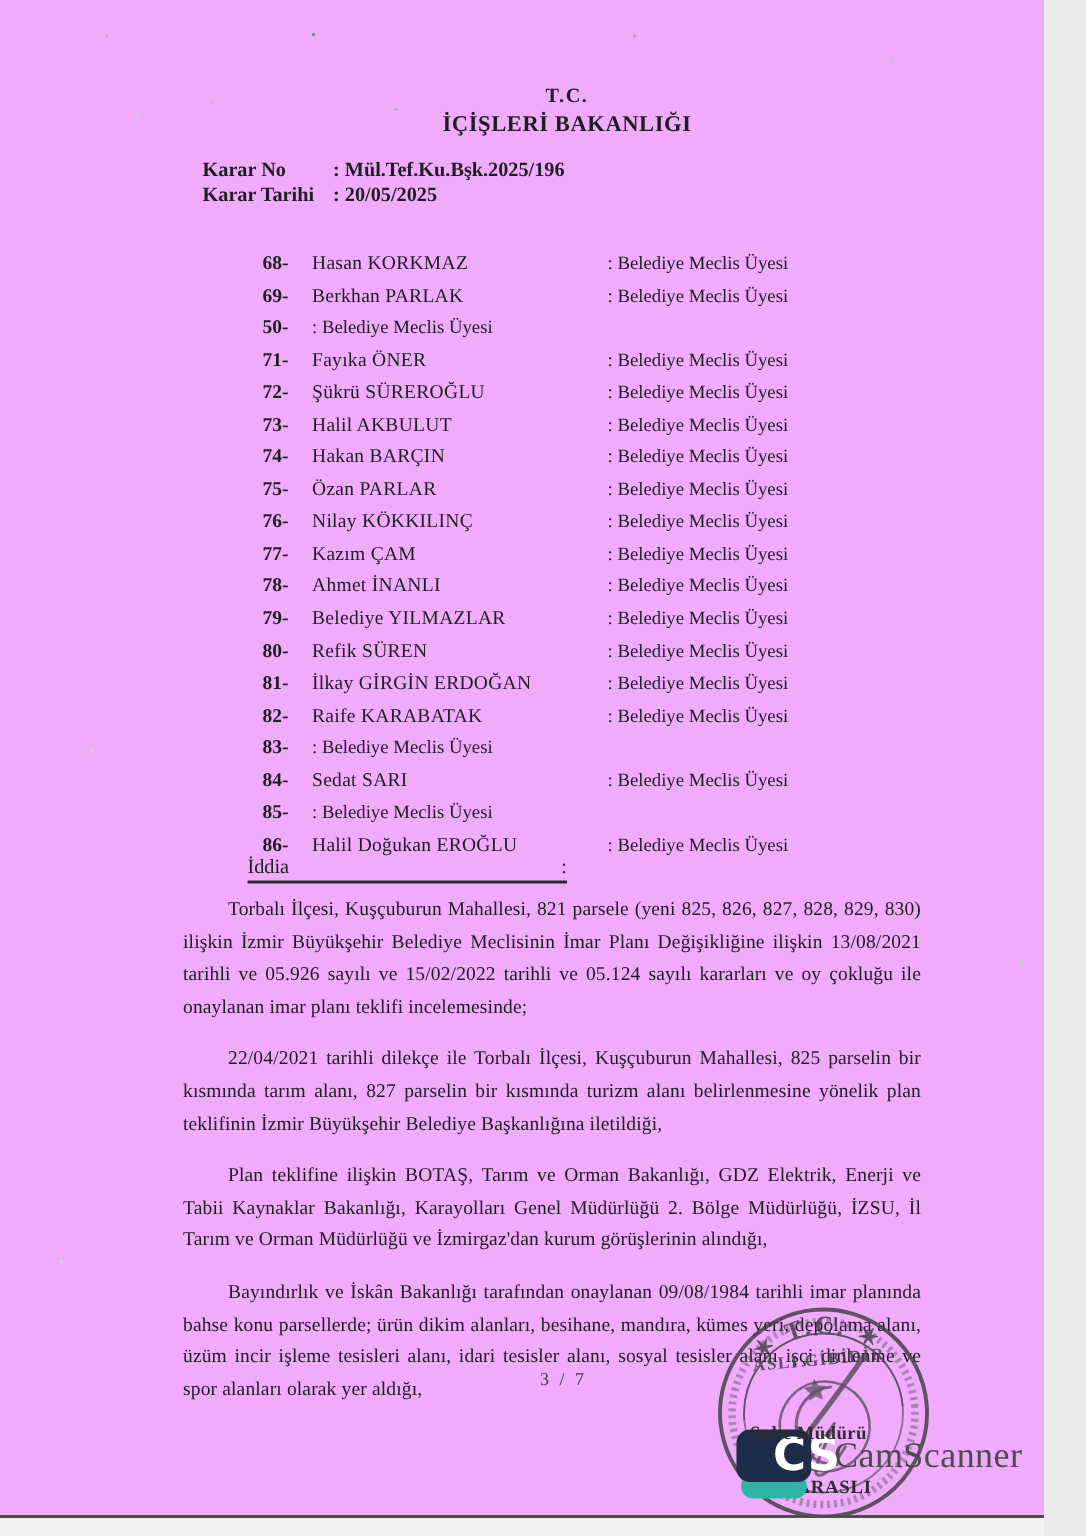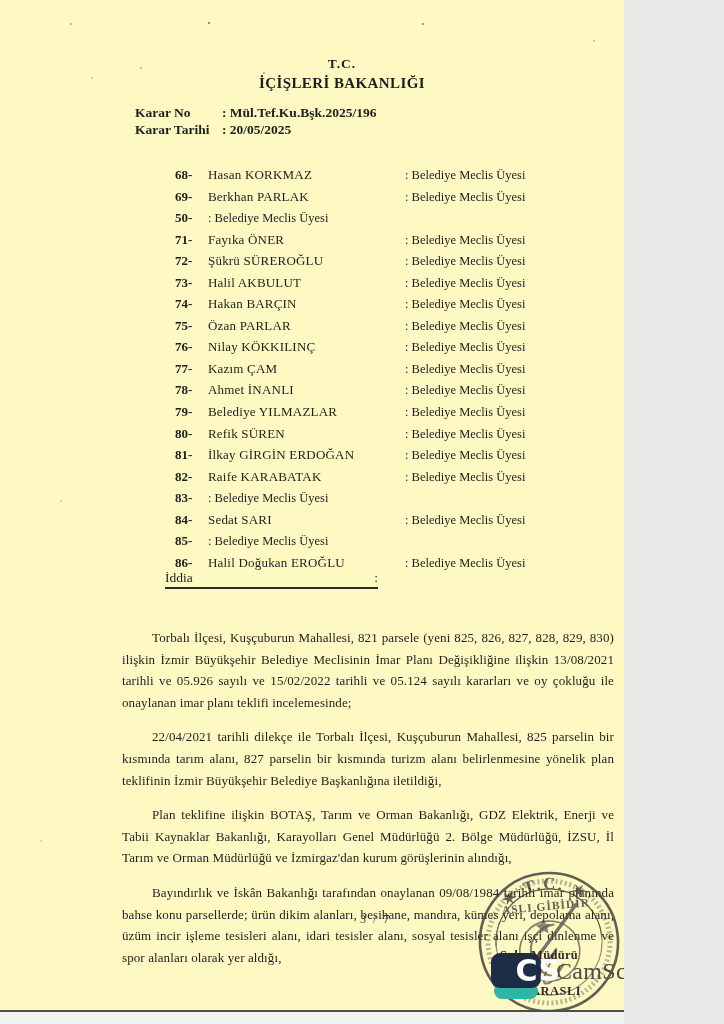--- a/index.html
+++ b/index.html
@@ -1,19 +1,19 @@
 <!DOCTYPE html>
 <html><head>
 <meta charset="utf-8">
 <style>
   html,body{margin:0;padding:0;}
   body{background:#e9eae8;}
   .scan{
-    position:relative;width:624px;height:1024px;overflow:hidden;
-    background:#fef9c3;
+    position:relative;width:696px;height:1024px;overflow:hidden;
+    background:#f0abfc;
     font-family:"Liberation Serif","DejaVu Serif",serif;
     color:#1e1e1e;
   }
   
   .speckles{position:absolute;top:0;left:0;width:2px;height:2px;background:transparent;
     box-shadow:70px 23px 0 #b9b9b4,140px 67px 0 #c2c2bc,208px 22px 0 #8e8e88,
     263px 72px 0 #b0b0aa,422px 23px 0 #a7a7a1,593px 40px 0 #c4c4be,
     91px 77px 0 #cfcfc9,698px 300px 0 #c9c9c3,60px 500px 0 #d2d2cc,
     680px 640px 0 #cdcdc7,40px 840px 0 #d5d5cf;}
   .hdr{position:absolute;top:55px;left:60px;right:0;text-align:center;line-height:1.35;}
@@ -24,21 +24,21 @@
   .meta-row .lbl{font-weight:bold;}
   .meta-row .val{font-weight:bold;}
   .members{position:absolute;top:152px;left:175px;width:440px;}
   .member-row{display:grid;grid-template-columns:33px 197px 1fr;height:21.55px;align-items:baseline;}
   .member-row .num{font-weight:bold;font-size:13px;margin-top:15px;}
   .member-row .name{font-size:13px;letter-spacing:.2px;}
   .member-row .role{font-size:12.5px;}
   .iddia-head{position:absolute;top:570px;left:165px;width:213px;
     display:flex;justify-content:space-between;align-items:flex-end;
     border-bottom:2px solid #2a2a2a;font-weight:normal;font-size:13.5px;padding-bottom:1px;}
-  .body-text{position:absolute;top:595px;left:122px;width:492px;margin-top:32px;}
+  .body-text{position:absolute;top:595px;left:122px;width:492px;}
   .body-text p{margin:0 0 13px 0;text-indent:30px;text-align:justify;
     font-size:13px;line-height:21.6px;letter-spacing:.1px;}
   .pageno{position:absolute;top:912px;left:360px;font-size:12px;letter-spacing:2px;color:#3c3c3c;}
   .stamp{position:absolute;top:869px;left:476px;width:146px;height:146px;transform:rotate(-5deg);}
   
   .cs-logo{position:absolute;top:953px;left:491px;width:50px;height:46px;z-index:3;}
   .cs-logo .base{position:absolute;left:3px;top:30px;width:44px;height:16px;background:#2fb5a3;border-radius:8px;}
   .cs-logo .sq{position:absolute;left:0;top:0;width:50px;height:35px;background:#1d2d47;border-radius:9px;
     display:flex;align-items:center;justify-content:center;}
   .cs-logo .sq span{color:#ffffff;font-family:"DejaVu Sans","Liberation Sans",sans-serif;

